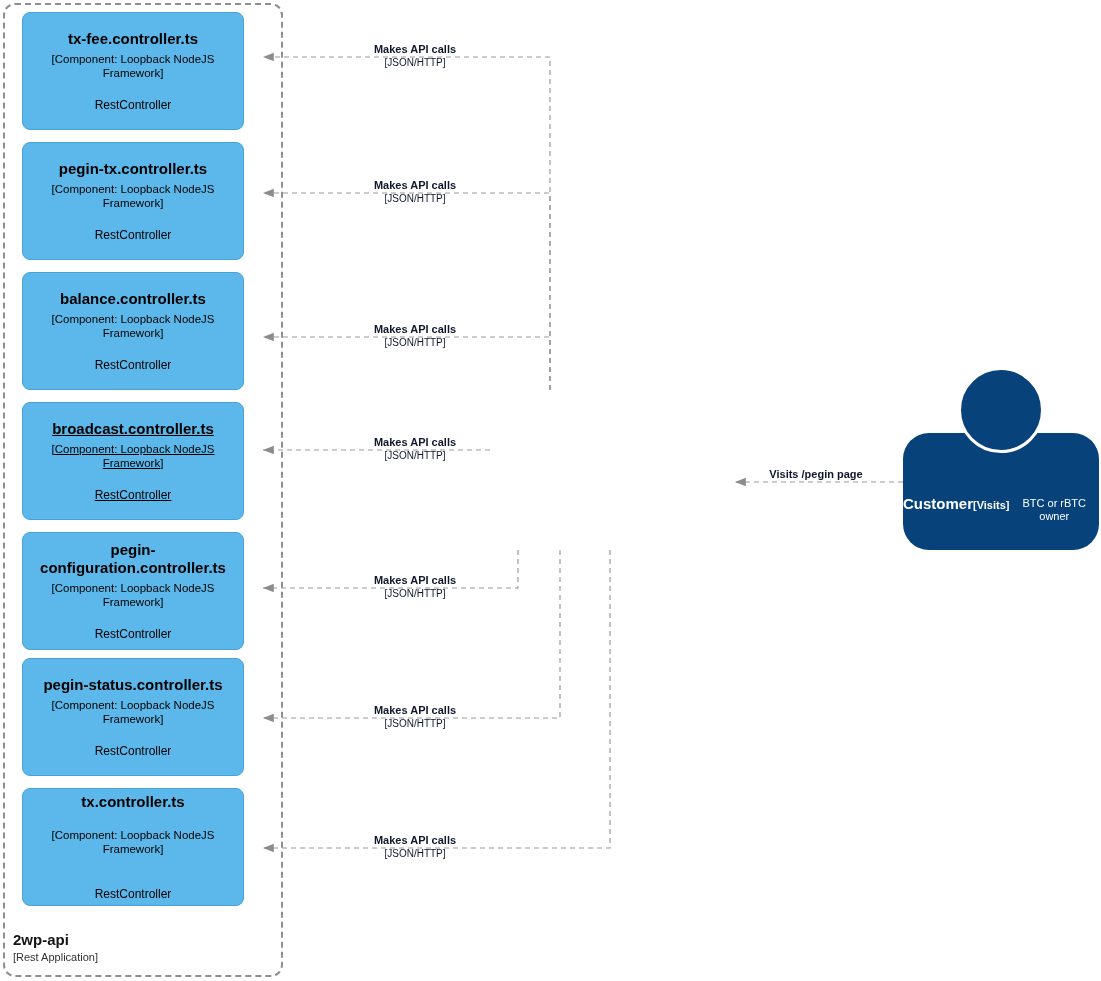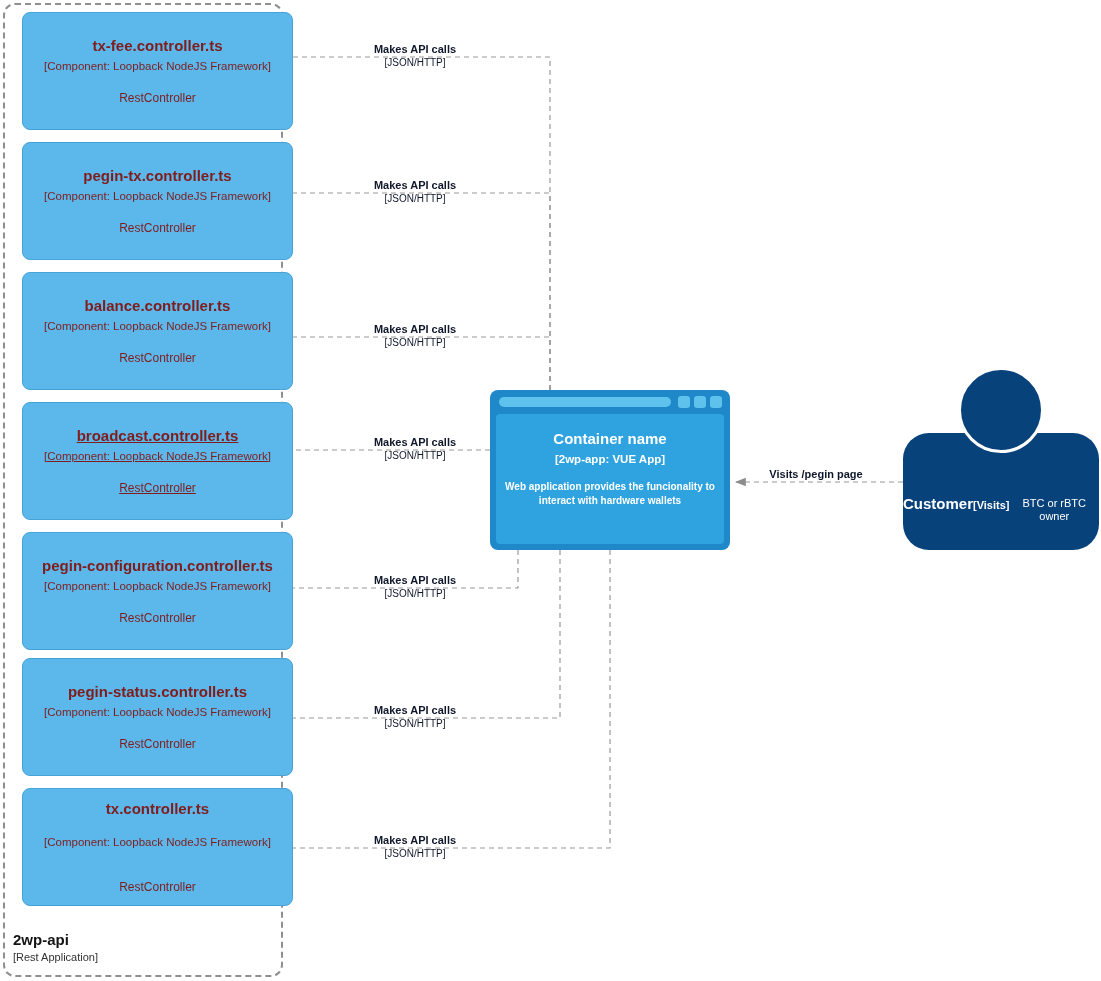--- a/index.html
+++ b/index.html
@@ -37,26 +37,26 @@
     fill: none;
     stroke: #9a9a9a;
     stroke-width: 1.2;
     stroke-dasharray: 5 4;
   }
 
   
   .component {
     position: absolute;
     left: 22px;
-    width: 271px;
+    width: 222px;
     height: 118px;
     background: #5cb7ea;
     border: 1px solid #46a3d8;
     border-radius: 8px;
-    color: #7f1d1d;
+    color: #000000;
     text-align: center;
     display: flex;
     flex-direction: column;
     justify-content: center;
     align-items: center;
     padding: 0 2px;
   }
   .c0 { top: 12px; }
   .c1 { top: 142px; }
   .c2 { top: 272px; }
@@ -210,33 +210,20 @@
     <div class="c-title">pegin-status.controller.ts</div>
     <div class="c-meta">[Component: Loopback NodeJS Framework]</div>
     <div class="c-role">RestController</div>
   </div>
   <div class="component c6">
     <div class="c-title">tx.controller.ts</div>
     <div class="c-meta">[Component: Loopback NodeJS Framework]</div>
     <div class="c-role">RestController</div>
   </div>
 
-  <div class="container-node">
-    <div class="browser-bar">
-      <span class="addr"></span>
-      <span class="bbtn b1"></span>
-      <span class="bbtn b2"></span>
-      <span class="bbtn b3"></span>
-    </div>
-    <div class="container-body">
-      <div class="ct-title">Container name</div>
-      <div class="ct-sub">[2wp-app: VUE App]</div>
-      <div class="ct-desc">Web application provides the funcionality to interact with hardware wallets</div>
-    </div>
-  </div>
 
   <div class="person-body">
     <div class="p-title">Customer</div>
     <div class="p-sub">[Visits]</div>
     <div class="p-desc">BTC or rBTC owner</div>
   </div>
   <div class="person-head"></div>
 
   <div class="edge-label l0">
     <div class="el-main">Makes API calls</div>

